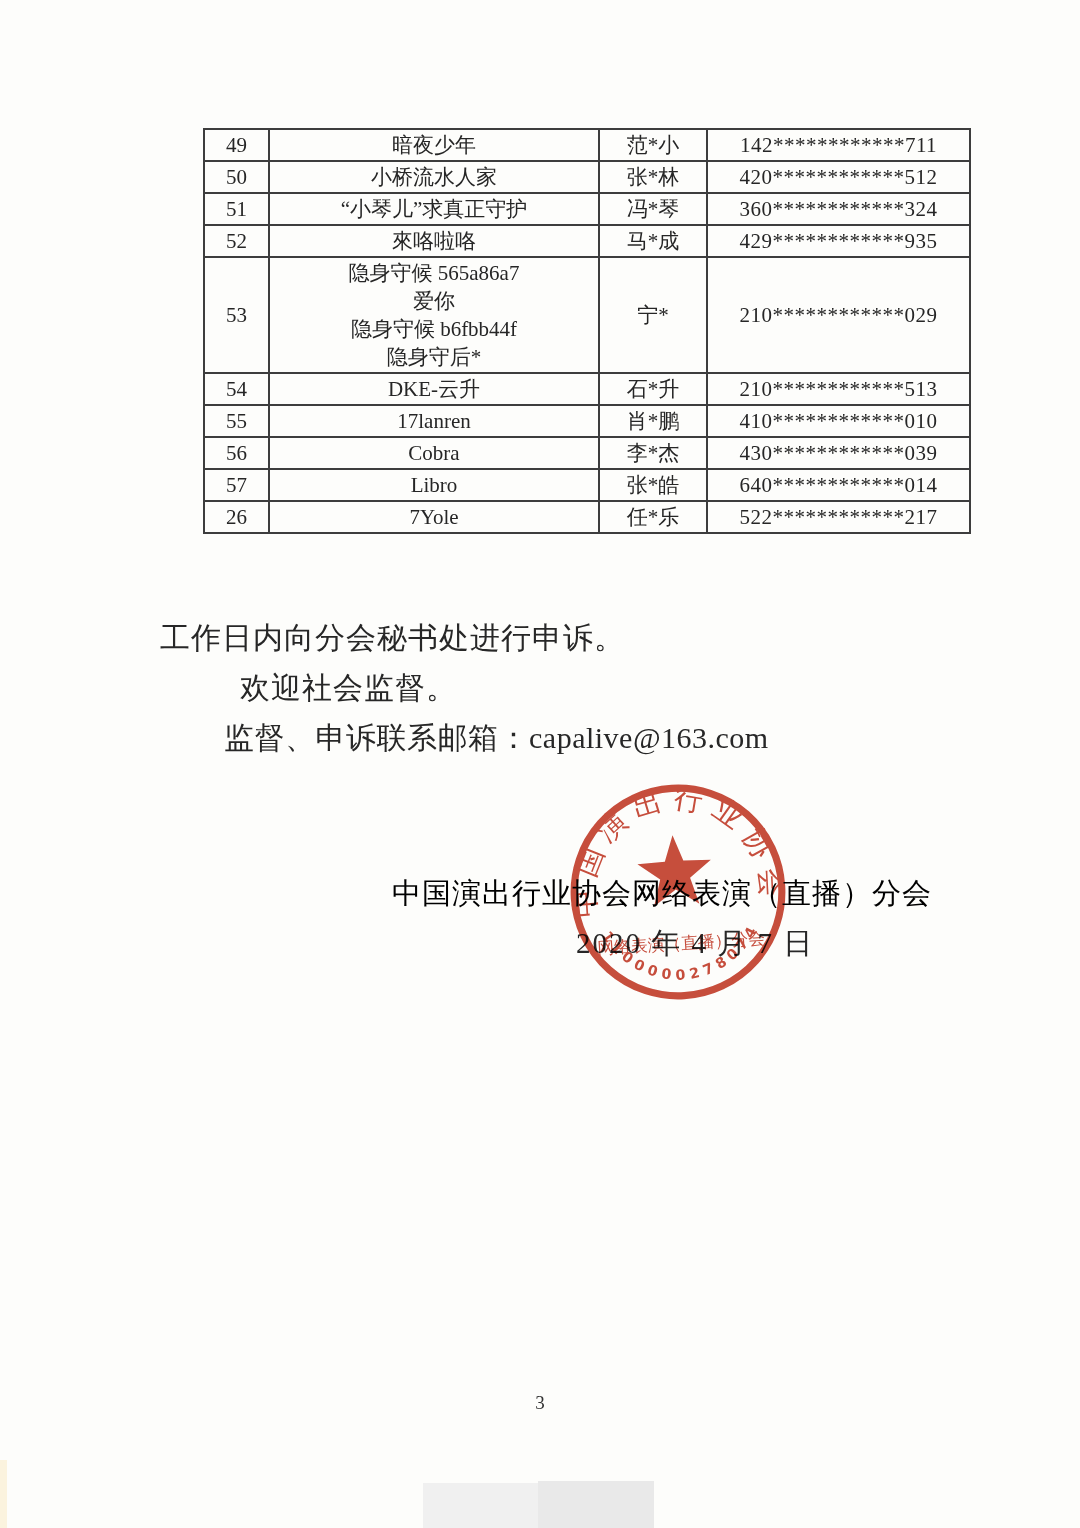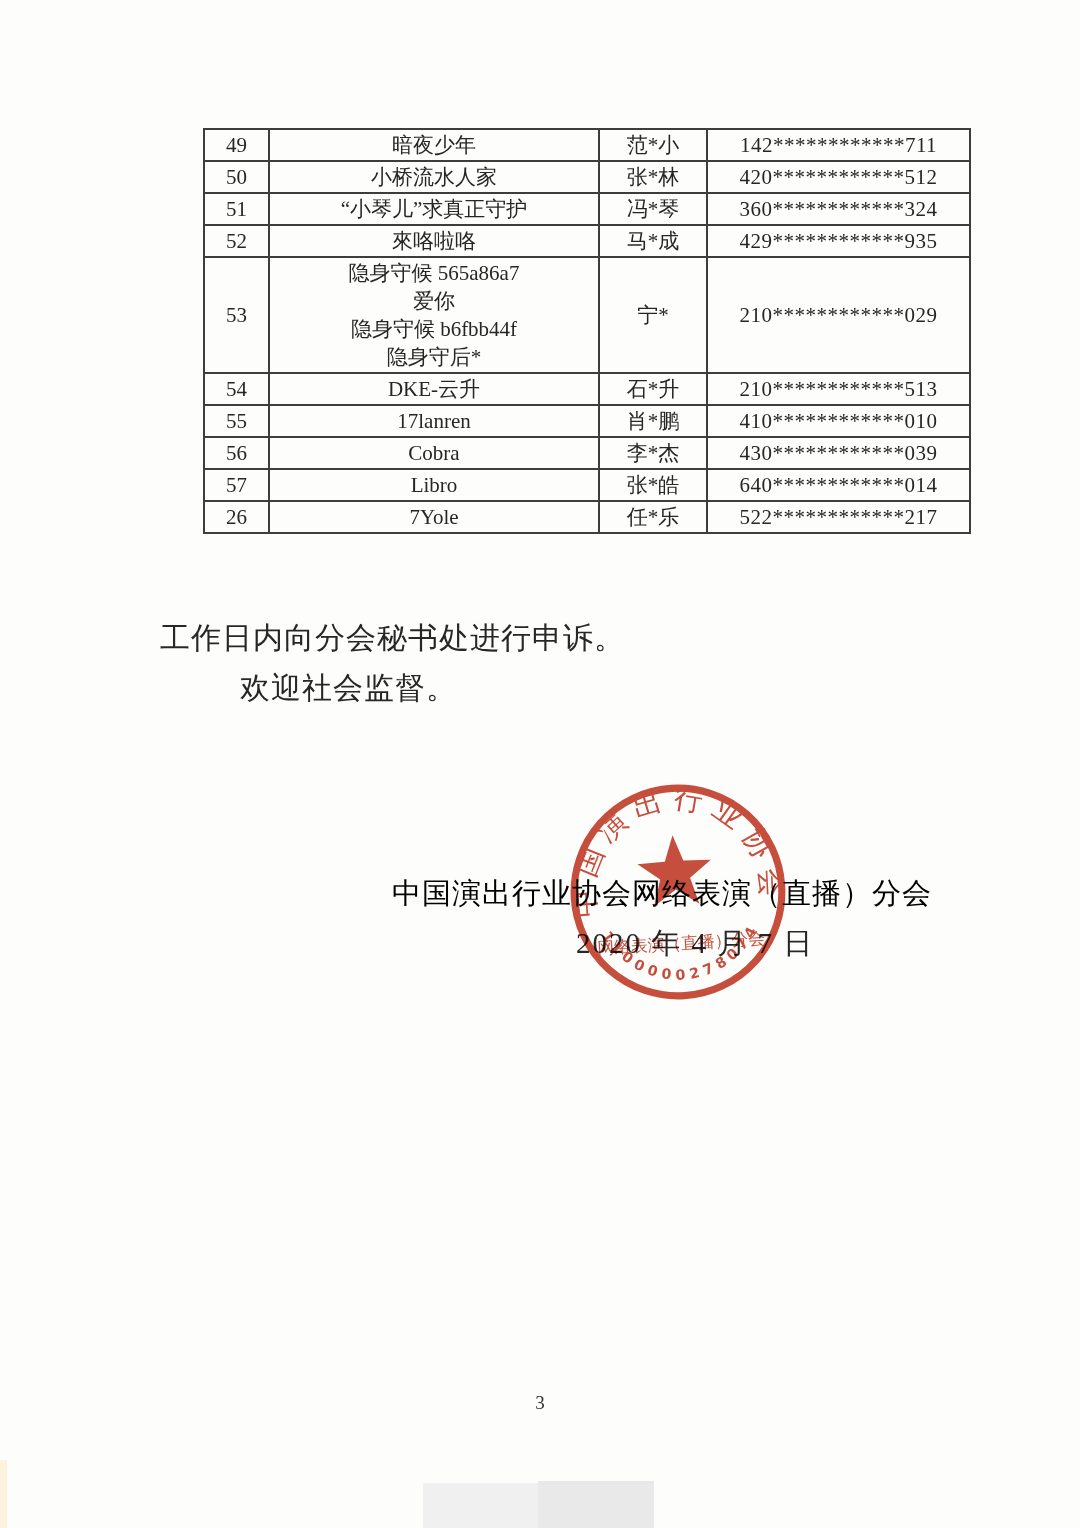--- a/index.html
+++ b/index.html
@@ -211,20 +211,21 @@
             <td class="col-id">
               <div class="nick-line">522************217</div>
             </td>
           </tr>
         </tbody>
     </table>
   </div>
 
   <div class="bodyline" id="p1b">工作日内向分会秘书处进行申诉。</div>
   <div class="bodyline" id="p2">欢迎社会监督。</div>
+  <div class="bodyline" id="p3">监督、申诉联系邮箱：capalive@163.com</div>
 
   <div id="sig-org">中国演出行业协会网络表演（直播）分会</div>
   <div id="sig-date">2020 年 4 月 7 日</div>
 
   <svg class="seal" viewBox="0 0 220 220" aria-hidden="true">
     <defs>
       <path id="arcTop" d="M 31.6,134 A 82,82 0 1 1 188.4,134" fill="none"></path>
       <path id="arcBot" d="M 35.5,153 A 86,86 0 0 0 184.5,153" fill="none"></path>
     </defs>
     <circle cx="110" cy="110" r="102" fill="none" stroke="#c23a28" stroke-width="7"></circle>

